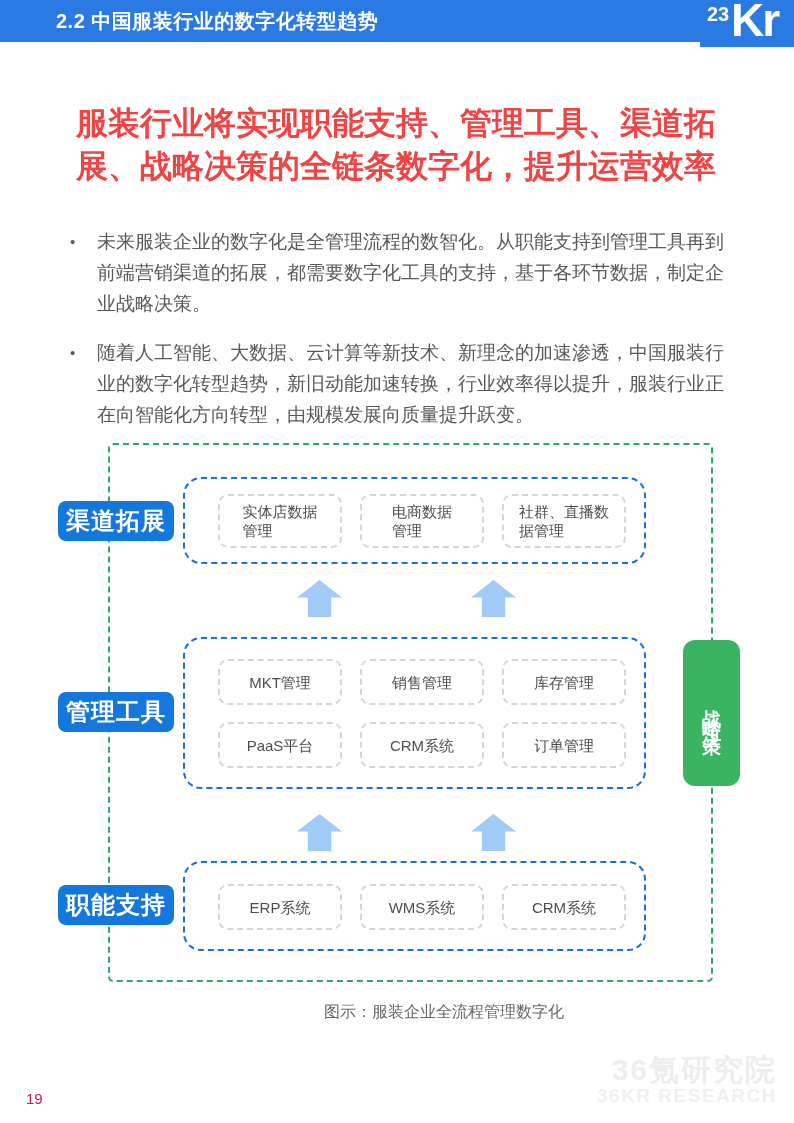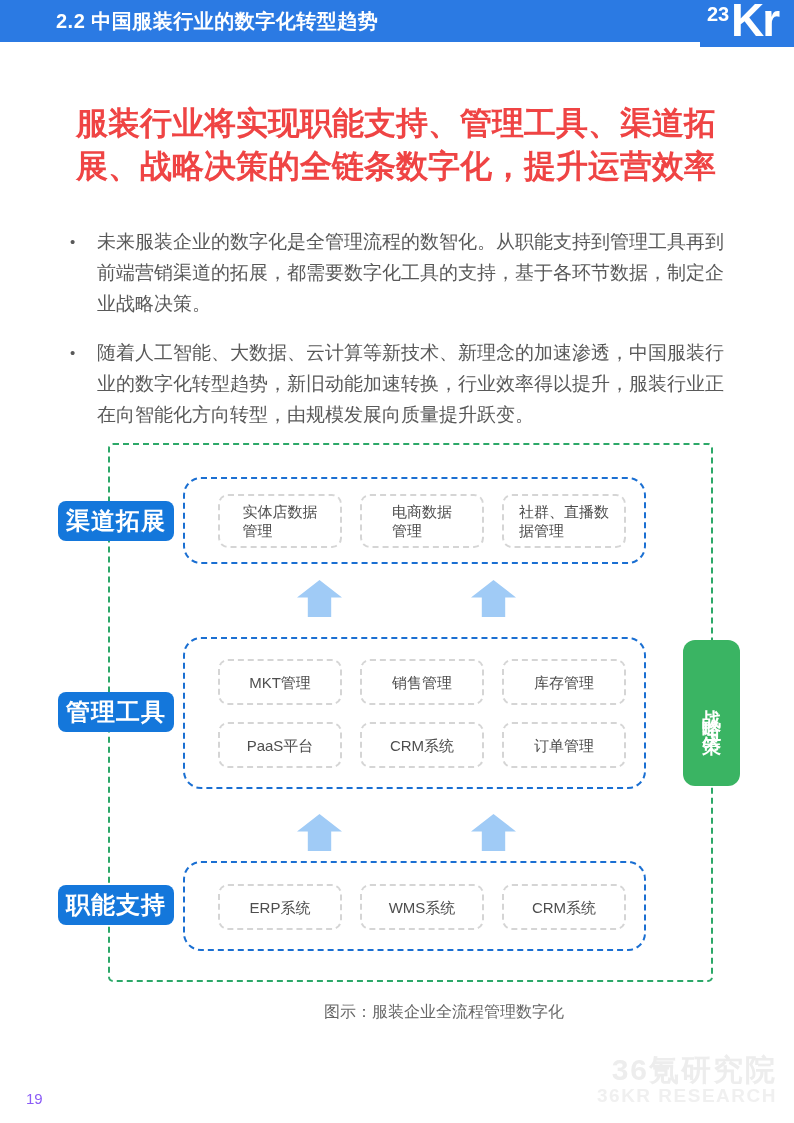--- a/index.html
+++ b/index.html
@@ -48,21 +48,21 @@
   .ar-s1{top:580px;} .ar-s2{top:814px;}
   .ar-c1{left:297px;} .ar-c2{left:471px;}
   .strategy-box{position:absolute;left:683px;top:640px;width:57px;height:146px;
     background:#3AB463;border-radius:12px;z-index:3;
     display:flex;align-items:center;justify-content:center;}
   .strategy-text{writing-mode:vertical-rl;color:#ffffff;font-size:19px;font-weight:bold;
     letter-spacing:9px;}
   
   .caption{position:absolute;left:0;top:1002px;width:794px;text-align:center;
     color:#666666;font-size:16px;padding-left:47px;}
-  .page-number{position:absolute;left:26px;top:1090px;color:#8b5cf6;font-size:15px;}
+  .page-number{position:absolute;left:26px;top:1090px;color:#be185d;font-size:15px;}
   .watermark{position:absolute;right:17px;top:1053px;text-align:right;}
   .wm-line1{color:#EDEDED;font-size:30px;font-weight:bold;line-height:33px;letter-spacing:2px;}
   .wm-line2{color:#F0F0F0;font-size:19px;font-weight:bold;line-height:20px;letter-spacing:1.5px;}
 </style>
 </head>
 <body>
 
 <div class="header-bar">
   <div class="header-title">2.2 中国服装行业的数字化转型趋势</div>
 </div>

